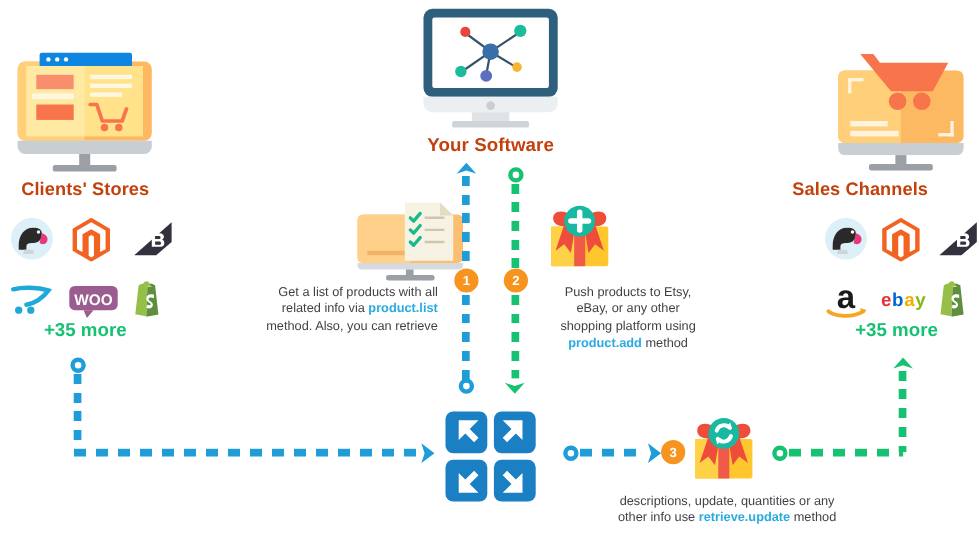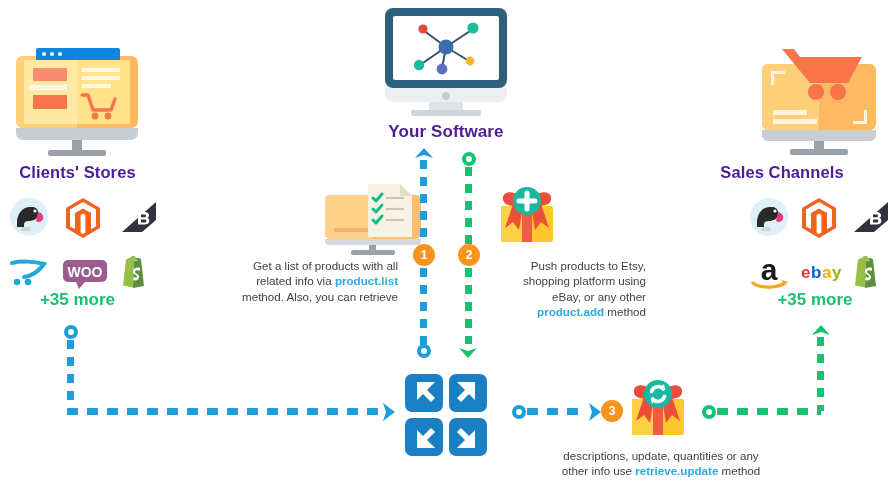--- a/index.html
+++ b/index.html
@@ -8,21 +8,21 @@
     background:#ffffff;
     font-family:"Liberation Sans",sans-serif;
     overflow:hidden;
     position:relative;
   }
   .stage{position:absolute;left:0;top:0;width:890px;height:500px;}
   .abs{position:absolute;}
 
   
   .col-title{
-    font-size:16.5px;font-weight:bold;color:#4c1d95;
+    font-size:16.5px;font-weight:bold;color:#c2410c;
     text-align:center;letter-spacing:.1px;white-space:nowrap;
   }
   .more-label{
     font-size:17px;font-weight:bold;color:#16c172;
     text-align:center;white-space:nowrap;
   }
   .desc{
     font-size:11.6px;color:#3f3f46;line-height:15.4px;
   }
   .desc b, .desc .m{color:#29abe2;font-weight:bold;}
@@ -296,24 +296,24 @@
 
     <path d="M24 24 L16 48 L24 42 L30 50 L34 26 Z" fill="#ee4d3b"></path>
     <path d="M52 24 L60 48 L52 42 L46 50 L42 26 Z" fill="#ee4d3b"></path>
 
     <rect x="33" y="24" width="10" height="38" fill="#f05a48"></rect>
 
     <circle cx="38" cy="21" r="14" fill="#18b9a0"></circle>
     <path d="M38 13 v16 M30 21 h16" stroke="#fff" stroke-width="5" stroke-linecap="round"></path>
   </svg>
 
-  <div class="desc abs" style="left:496px;top:258px;width:150px;text-align:right;">
+  <div class="desc abs" style="left:496px;top:258px;width:150px;text-align:center;">
     <div><span>Push products to Etsy,</span></div>
+    <div><span>eBay, or any other</span></div>
     <div><span>shopping platform using</span></div>
-    <div><span>eBay, or any other</span></div>
     <div><span class="m">product.add</span><span> method</span></div>
   </div>
 
   <svg class="abs" style="left:620px;top:373px;" width="76" height="76" viewBox="0 0 76 76">
     <rect x="12" y="26" width="52" height="36" rx="2" fill="#ffc62e"></rect>
     <rect x="12" y="26" width="26" height="36" fill="#ffd146"></rect>
     <path d="M38 24 C28 8 12 10 14 20 C16 28 30 26 38 24 Z" fill="#ee4d3b"></path>
     <path d="M38 24 C48 8 64 10 62 20 C60 28 46 26 38 24 Z" fill="#ee4d3b"></path>
     <path d="M24 24 L16 48 L24 42 L30 50 L34 26 Z" fill="#ee4d3b"></path>
     <path d="M52 24 L60 48 L52 42 L46 50 L42 26 Z" fill="#ee4d3b"></path>

